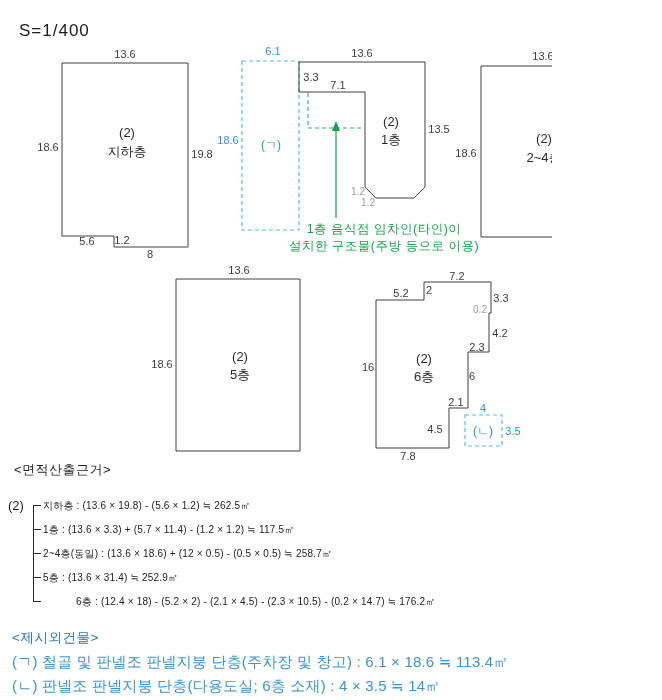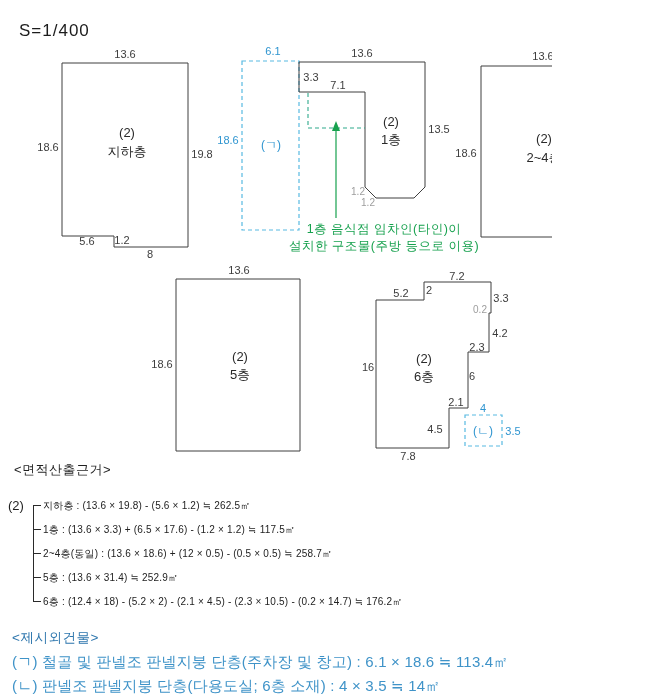--- a/index.html
+++ b/index.html
@@ -130,23 +130,23 @@
   <div class="group-code">(2)</div>
 
   <div class="bracket-v"></div>
   <div class="bracket-tick" style="top:505px;"></div>
   <div class="bracket-tick" style="top:529px;"></div>
   <div class="bracket-tick" style="top:553px;"></div>
   <div class="bracket-tick" style="top:577px;"></div>
   <div class="bracket-tick" style="top:601px;"></div>
 
   <div class="calc-row" style="top:499px;">지하층 : (13.6 × 19.8) - (5.6 × 1.2) ≒ 262.5㎡</div>
-  <div class="calc-row" style="top:523px;">1층 : (13.6 × 3.3) + (6.5 × 17.6) - (1.2 × 1.2) ≒ 117.5㎡</div>
+  <div class="calc-row" style="top:523px;">1층 : (13.6 × 3.3) + (5.7 × 11.4) - (1.2 × 1.2) ≒ 117.5㎡</div>
   <div class="calc-row" style="top:547px;">2~4층(동일) : (13.6 × 18.6) + (12 × 0.5) - (0.5 × 0.5) ≒ 258.7㎡</div>
   <div class="calc-row" style="top:571px;">5층 : (13.6 × 31.4) ≒ 252.9㎡</div>
-  <div class="calc-row" style="top:595px;">6층 : (12.4 × 18) - (5.2 × 2) - (2.1 × 4.5) - (2.3 × 10.5) - (0.2 × 14.7) ≒ 176.2㎡</div>
+  <div class="calc-row" style="top:595px;margin-left:33px;">6층 : (12.4 × 18) - (5.2 × 2) - (2.1 × 4.5) - (2.3 × 10.5) - (0.2 × 14.7) ≒ 176.2㎡</div>
 
   
   <div class="extra-title">&lt;제시외건물&gt;</div>
   <div class="extra-row" style="top:653px;">(ㄱ) 철골 및 판넬조 판넬지붕 단층(주차장 및 창고) : 6.1 × 18.6 ≒ 113.4㎡</div>
   <div class="extra-row" style="top:677px;">(ㄴ) 판넬조 판넬지붕 단층(다용도실; 6층 소재) : 4 × 3.5 ≒ 14㎡</div>
 
 </div>
 
 </body></html>

